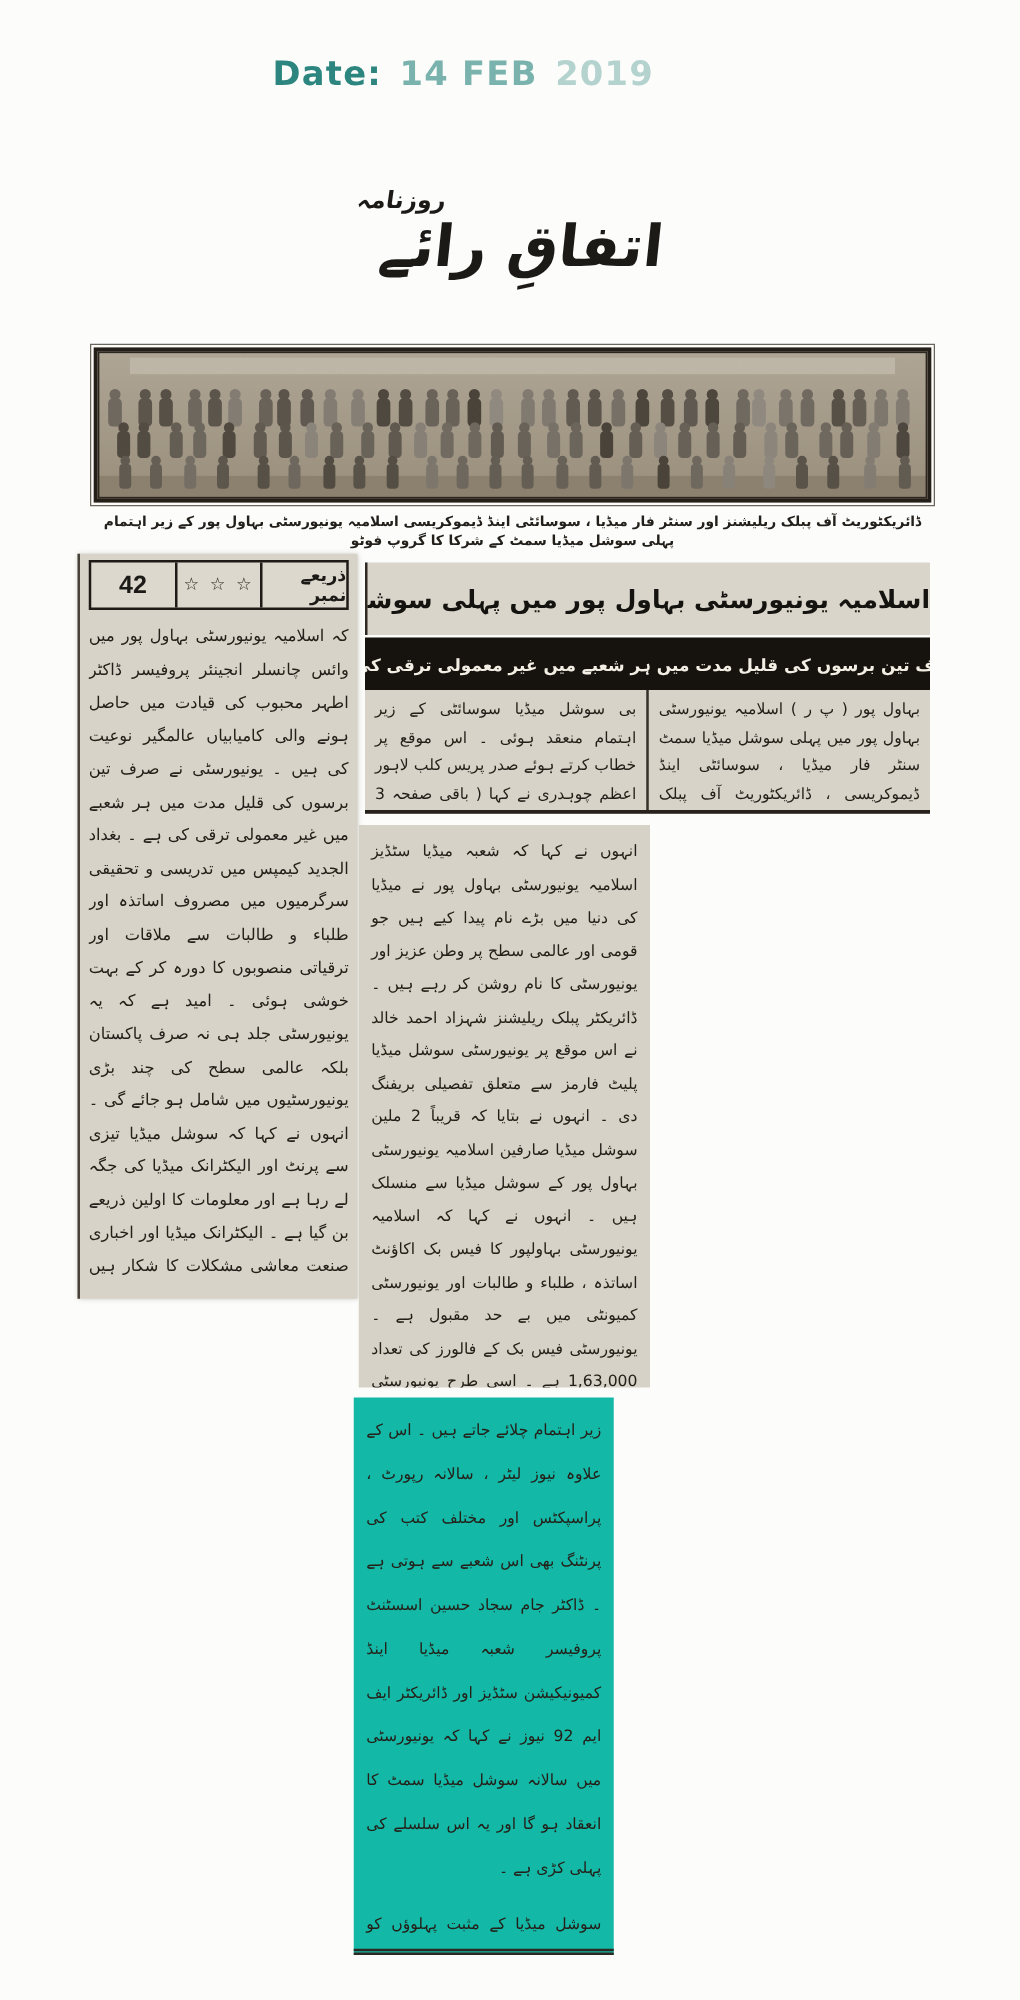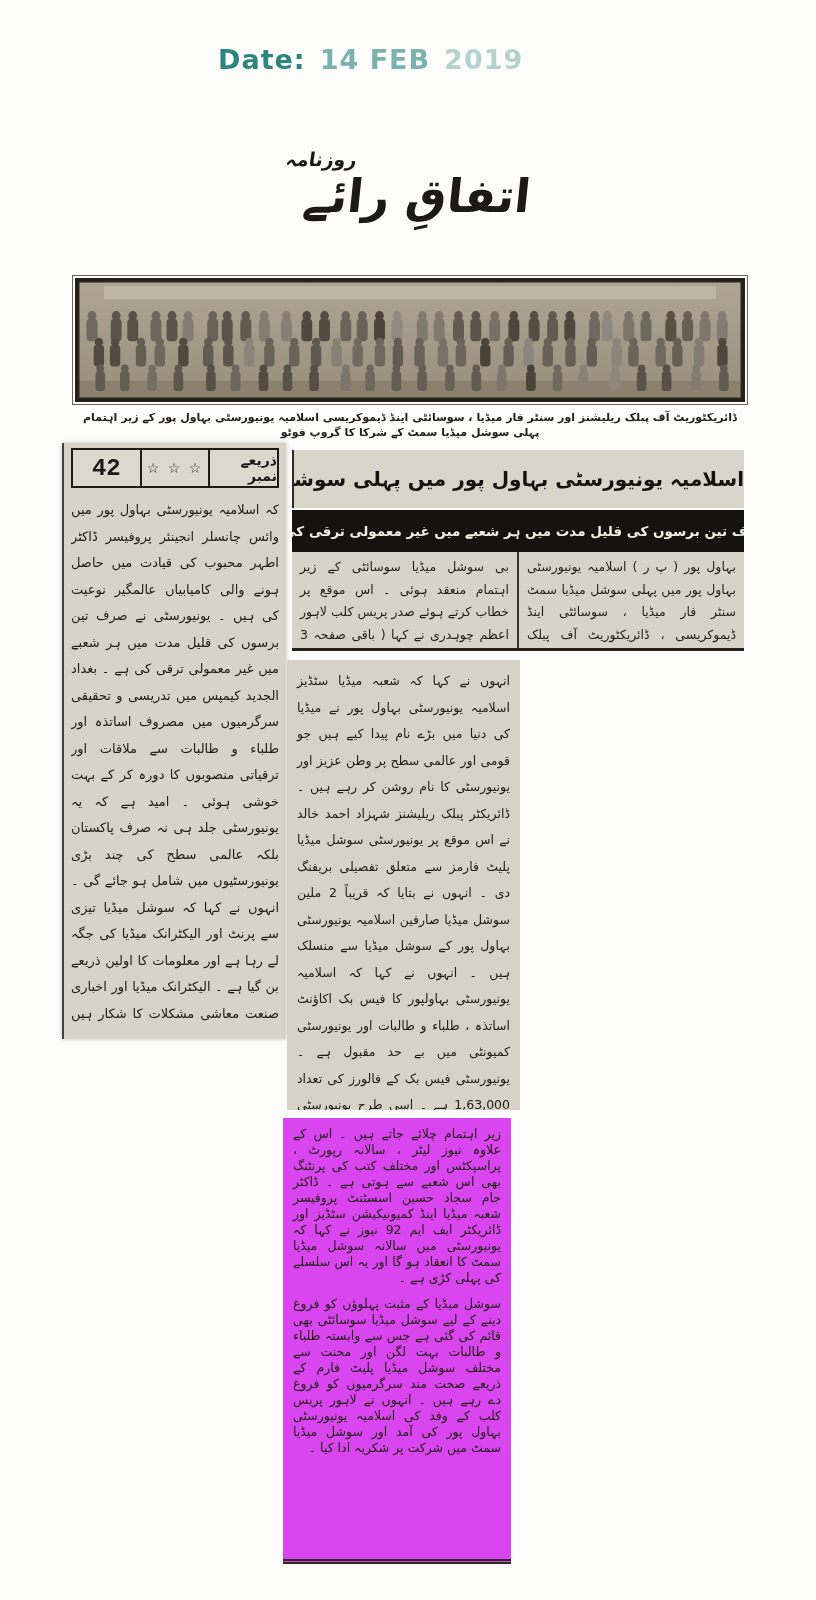--- a/index.html
+++ b/index.html
@@ -57,21 +57,21 @@
     direction:rtl;display:flex;height:36px;border:2px solid #1e1b16;
     background:#dcd8ce;align-items:stretch;
   }
   .cont-box > div{
     display:flex;align-items:center;justify-content:center;
     border-left:2px solid #1e1b16;flex:1;
   }
   .cont-box > div:last-child{border-left:none;}
   .cont-label{font-size:14px;font-weight:bold;direction:rtl;}
   .cont-stars{font-size:14px;letter-spacing:2px;color:#2a261f;}
-  .cont-number{font-size:24px;font-weight:bold;font-family:Liberation Mono, monospace;}
+  .cont-number{font-size:20px;font-weight:bold;font-family:Liberation Sans, sans-serif;}
   .left-clip .body{
     margin-top:9px;font-size:13px;line-height:26.5px;text-align:justify;
     height:530px;overflow:hidden;color:#23201a;
   }
 
   
   .article-clip{left:292px;top:450px;width:452px;}
   .headline{
     height:58px;line-height:58px;text-align:center;white-space:nowrap;overflow:hidden;
     font-size:20px;font-weight:bold;border-left:2px solid #2e2a23;
@@ -92,22 +92,22 @@
   }
   .intro-divider{width:2px;background:#34302a;}
 
   
   .strip{box-sizing:border-box;padding:8px 10px;color:#242019;}
   .strip-a{
     left:287px;top:660px;width:233px;height:450px;background:#d6d2c8;
     font-size:12.5px;line-height:26.5px;text-align:justify;overflow:hidden;
   }
   .strip-c{
-    left:283px;top:1118px;width:228px;height:446px;background:#d946ef;
-    font-size:12.5px;line-height:16px;text-align:justify;overflow:hidden;
+    left:283px;top:1118px;width:208px;height:446px;background:#14b8a6;
+    font-size:12.5px;line-height:35px;text-align:justify;overflow:hidden;
     border-bottom:5px double #2c2822;
   }
   .strip p{margin:0 0 10px 0;}
 </style>
 </head>
 <body>
 
 <div class="abs stamp">
   <span class="lbl">Date:</span>
   <span class="dm">14 FEB</span>

